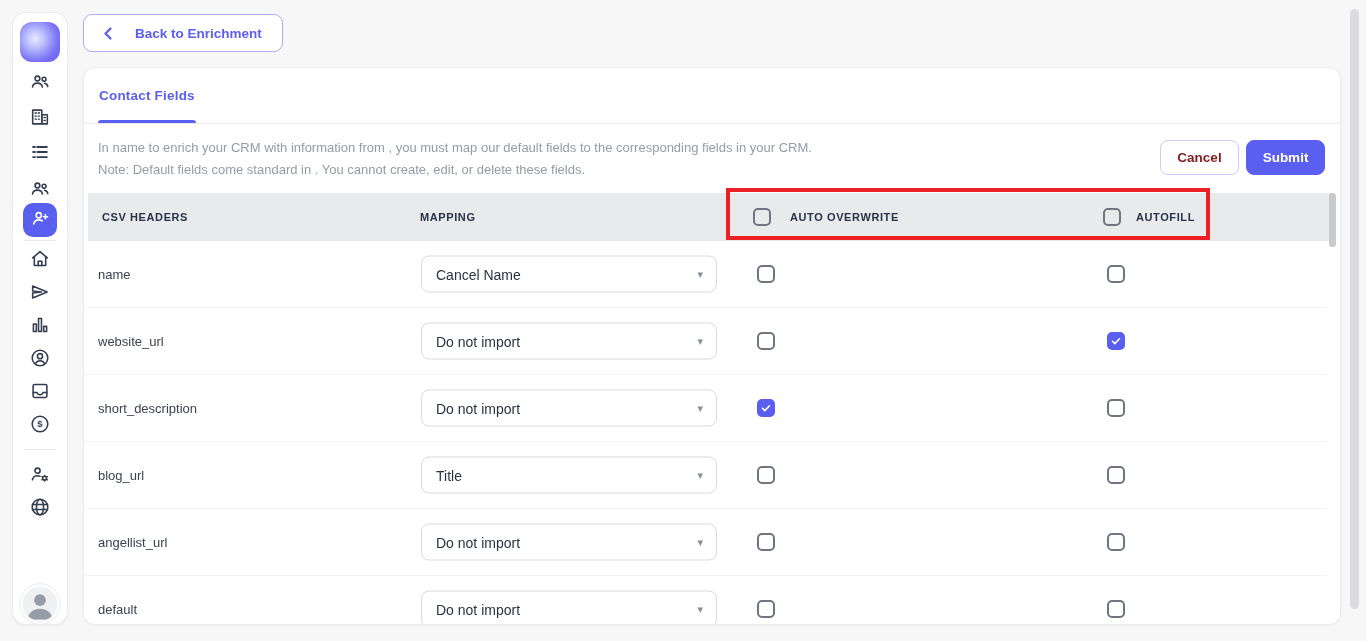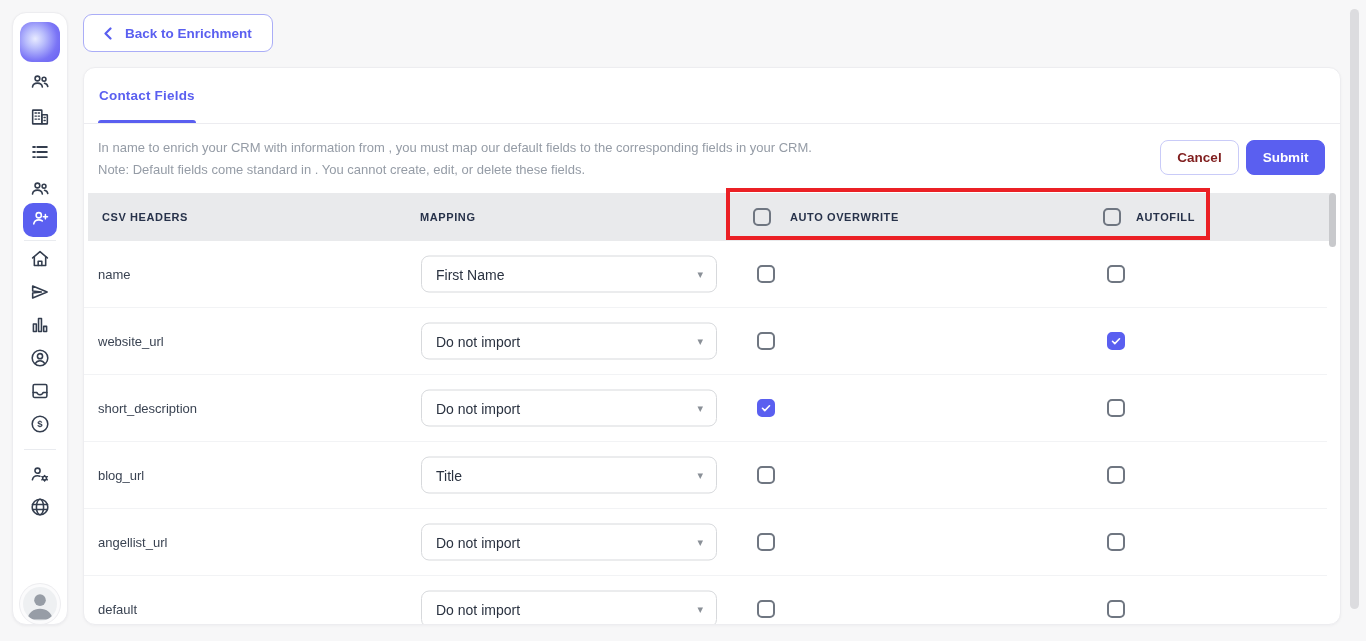--- a/index.html
+++ b/index.html
@@ -15,21 +15,21 @@
   .nav-icon svg{width:22px;height:22px;stroke:#333d4e;fill:none;stroke-width:1.7;stroke-linecap:round;stroke-linejoin:round;}
   .nav-active{position:absolute;left:10px;width:34px;height:34px;background:#5A5FF0;border-radius:10px;
     display:flex;align-items:center;justify-content:center;cursor:pointer;}
   .nav-active svg{width:21px;height:21px;stroke:#fff;fill:none;stroke-width:1.8;stroke-linecap:round;stroke-linejoin:round;}
   .side-divider{position:absolute;left:11px;width:32px;height:1px;background:#e9ebef;}
   .avatar{position:absolute;left:10px;top:574px;width:34px;height:34px;border-radius:50%;overflow:hidden;
     background:#eef0f2;box-shadow:0 0 0 3px #fbfbfc,0 0 0 4px #ededf0;cursor:pointer;}
   .avatar svg{width:34px;height:34px;display:block;}
 
   
-  .back-btn{position:absolute;left:83px;top:14px;height:38px;padding:0 20px;display:inline-flex;align-items:center;gap:13px;
+  .back-btn{position:absolute;left:83px;top:14px;height:38px;padding:0 20px;display:inline-flex;align-items:center;gap:23px;
     background:#fff;border:1px solid #aaadf7;border-radius:9px;color:#5A5FF0;font-weight:700;font-size:13.5px;
     font-family:"Liberation Sans",sans-serif;cursor:pointer;}
 
   
   .card{position:absolute;left:83px;top:67px;width:1258px;height:558px;background:#fff;border:1px solid #ededf0;
     border-radius:12px;box-sizing:border-box;overflow:hidden;box-shadow:0 1px 3px rgba(16,24,40,.04);}
   .tabbar{position:absolute;left:0;top:0;right:0;height:55px;border-bottom:1px solid #ececf0;}
   .tab{position:absolute;left:14px;top:0;height:55px;display:flex;align-items:center;padding:0 1px;
     color:#5A5FF0;font-size:13.5px;font-weight:700;letter-spacing:.2px;cursor:pointer;}
   .tab.active::after{content:'';position:absolute;left:0;right:0;bottom:0;height:3px;background:#5A5FF0;border-radius:3px 3px 0 0;}
@@ -194,21 +194,21 @@
       <span class="cb cb-auto" role="checkbox" aria-checked="false"></span>
       <span class="th ao">AUTO OVERWRITE</span>
       <span class="cb cb-fill" role="checkbox" aria-checked="false"></span>
       <span class="th af">AUTOFILL</span>
     </div>
 
     <div class="rows" id="rows">
         <div class="row">
           <span class="csv-label">name</span>
           <div class="select">
-            <span class="sel-text">First Name</span>
+            <span class="sel-text">Cancel Name</span>
             <span class="caret">▾</span>
           </div>
           <span class="cb cb-auto" role="checkbox" aria-checked="false"></span>
           <span class="cb cb-fill" role="checkbox" aria-checked="false"></span>
         </div>
         <div class="row">
           <span class="csv-label">website_url</span>
           <div class="select">
             <span class="sel-text">Do not import</span>
             <span class="caret">▾</span>

